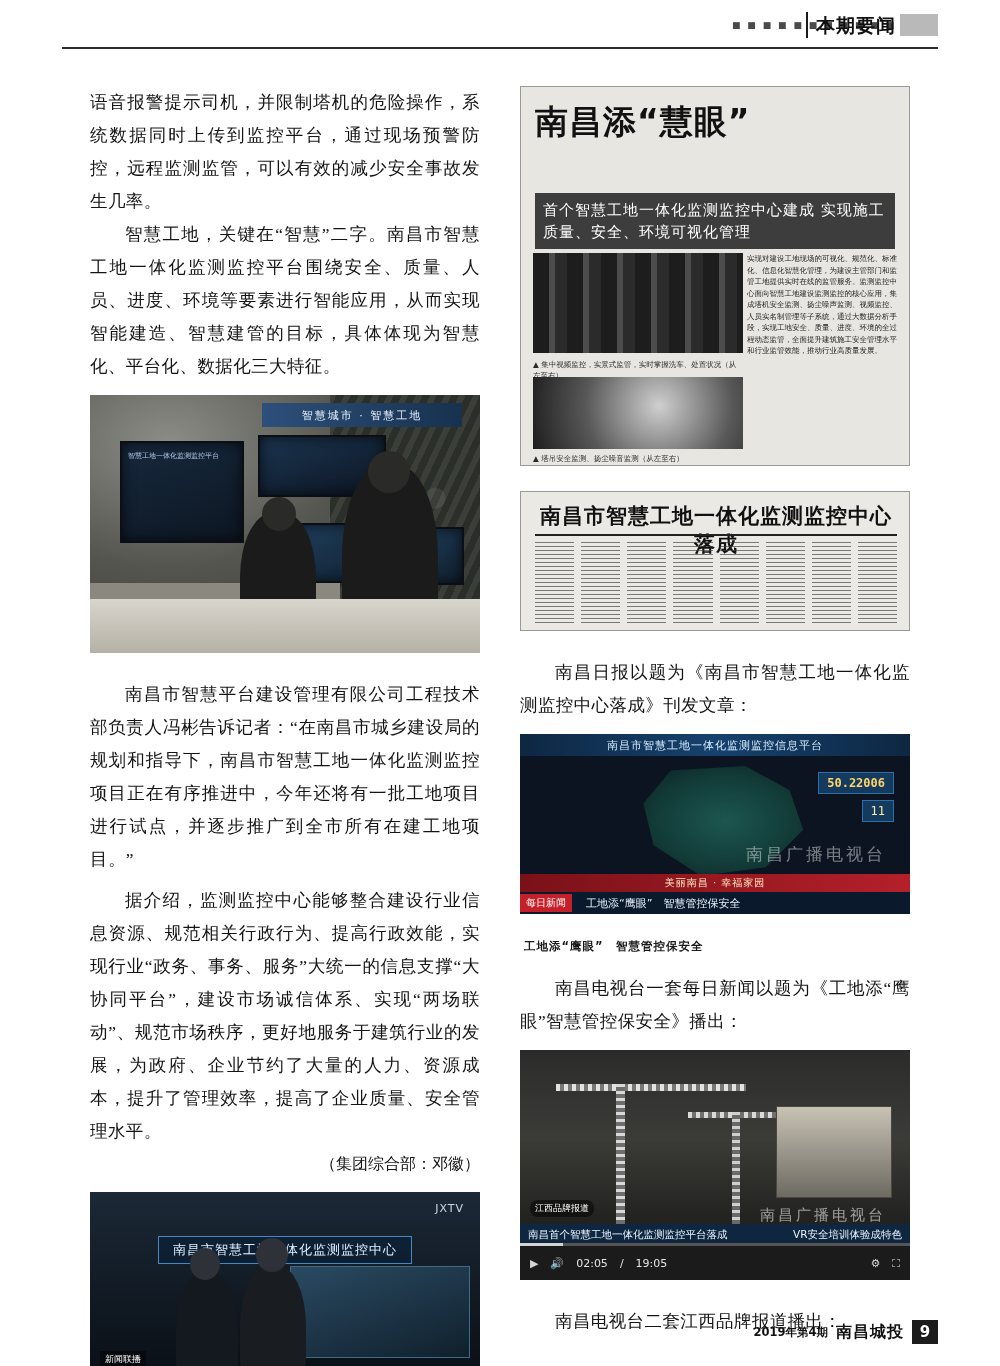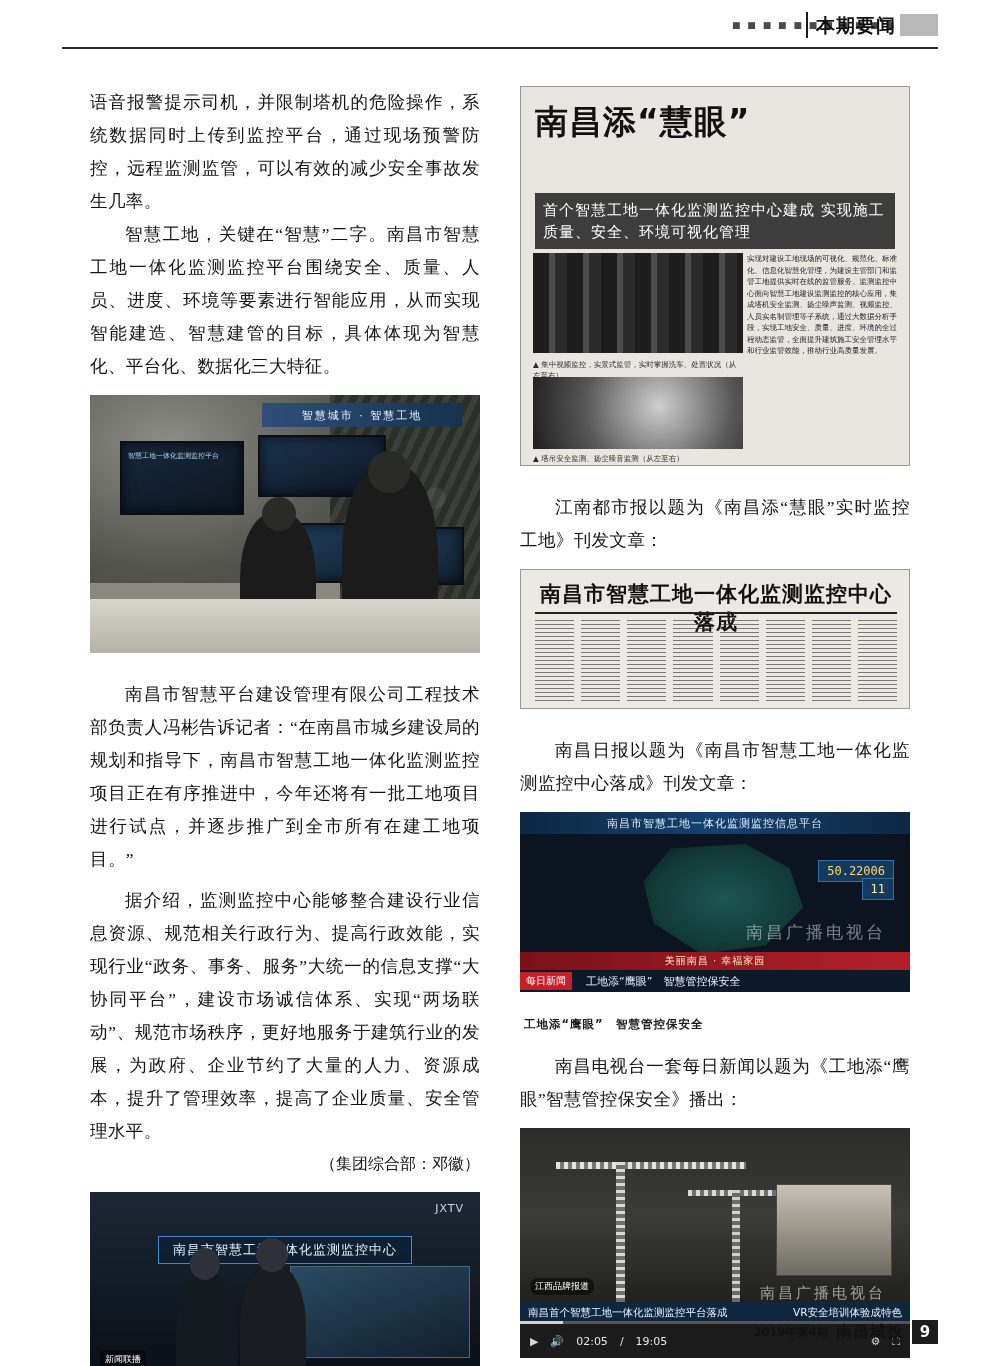--- a/index.html
+++ b/index.html
@@ -124,21 +124,21 @@
       radial-gradient(circle at 70% 40%, rgba(255,255,255,.08) 0 10px, transparent 11px),
       repeating-linear-gradient(115deg, #3b3f37 0 6px, #2a2e28 6px 13px);
     opacity: .95;
   }
   .cr-screen {
     position: absolute;
     background: #14202e;
     border: 2px solid #0b0f15;
     box-shadow: inset 0 0 14px rgba(0,0,0,.7);
   }
-  .cr-screen.s1 { left: 30px;  top: 46px;  width: 124px; height: 74px; background:linear-gradient(160deg,#16293d,#0d1622);}
+  .cr-screen.s1 { left: 30px;  top: 46px;  width: 124px; height: 102px; background:linear-gradient(160deg,#16293d,#0d1622);}
   .cr-screen.s2 { left: 168px; top: 40px;  width: 128px; height: 62px; background:linear-gradient(160deg,#1b3550,#0c1522);}
   .cr-screen.s3 { left: 206px; top: 128px; width: 90px;  height: 60px; background:linear-gradient(150deg,#1f3e5c,#10202f);}
   .cr-screen.s4 { left: 300px; top: 132px; width: 74px;  height: 58px; background:linear-gradient(150deg,#20405f,#101f2d);}
   .cr-screen-txt {
     position: absolute; left: 6px; top: 8px; right: 6px;
     font-size: 7px; color: #cfe4ff; font-family: "DejaVu Sans", sans-serif;
     line-height: 10px; opacity: .85;
   }
   .cr-banner {
     position: absolute; left: 172px; top: 8px; width: 200px; height: 24px;
@@ -236,21 +236,21 @@
     position: absolute; left: 120px; top: 32px; width: 170px; height: 110px;
     background: radial-gradient(ellipse at 50% 50%, #1d5a52 0%, #123c38 60%, #0b1c1f 100%);
     clip-path: polygon(18% 4%, 62% 0%, 88% 22%, 96% 58%, 74% 92%, 36% 100%, 8% 72%, 2% 34%);
     opacity: .95;
   }
   .tvm-badge {
     position: absolute; right: 16px; background: #143a5e; color: #ffd46a;
     font-family: "DejaVu Sans Mono", monospace; font-size: 12px;
     padding: 3px 8px; border: 1px solid #2f6ea8;
   }
-  .tvm-badge.b1 { top: 48px; }
+  .tvm-badge.b1 { top: 38px; font-weight: bold; }
   .tvm-badge.b2 { top: 66px; color: #ffe7a8; }
   .tvm-watermark {
     position: absolute; right: 24px; bottom: 48px;
     font-family: "DejaVu Sans", sans-serif; font-size: 17px;
     color: rgba(255,255,255,.45); letter-spacing: 3px;
   }
   .tvm-ticker {
     position: absolute; left: 0; bottom: 0; width: 100%; height: 22px;
     background: rgba(10,26,44,.9); color: #e9f3ff;
     font-family: "DejaVu Sans", sans-serif; font-size: 11px;
@@ -443,21 +443,20 @@
       <div>南昌添“慧眼”</div>
     </div>
     <div class="np-sub">首个智慧工地一体化监测监控中心建成  实现施工质量、安全、环境可视化管理</div>
     <div class="np-photos"></div>
     <div class="np-capt c1">▲ 集中视频监控，实景式监管，实时掌握洗车、处置状况（从左至右）</div>
     <div class="np-photo2"></div>
     <div class="np-capt c2">▲ 塔吊安全监测、扬尘噪音监测（从左至右）</div>
     <div class="np-body">实现对建设工地现场的可视化、规范化、标准化、信息化智慧化管理，为建设主管部门和监管工地提供实时在线的监管服务。监测监控中心面向智慧工地建设监测监控的核心应用，集成塔机安全监测、扬尘噪声监测、视频监控、人员实名制管理等子系统，通过大数据分析手段，实现工地安全、质量、进度、环境的全过程动态监管，全面提升建筑施工安全管理水平和行业监管效能，推动行业高质量发展。</div>
   </div>
 
-  <p class="caption indent">江南都市报以题为《南昌添“慧眼”实时监控工地》刊发文章：</p>
 
   <div class="figure fig-news2">
     <div class="np2-title">南昌市智慧工地一体化监测监控中心落成</div>
     <div class="np2-rule"></div>
     <div class="np2-cols">
       <div class="np2-col"></div>
       <div class="np2-col"></div>
       <div class="np2-col"></div>
       <div class="np2-col"></div>
       <div class="np2-col"></div>

